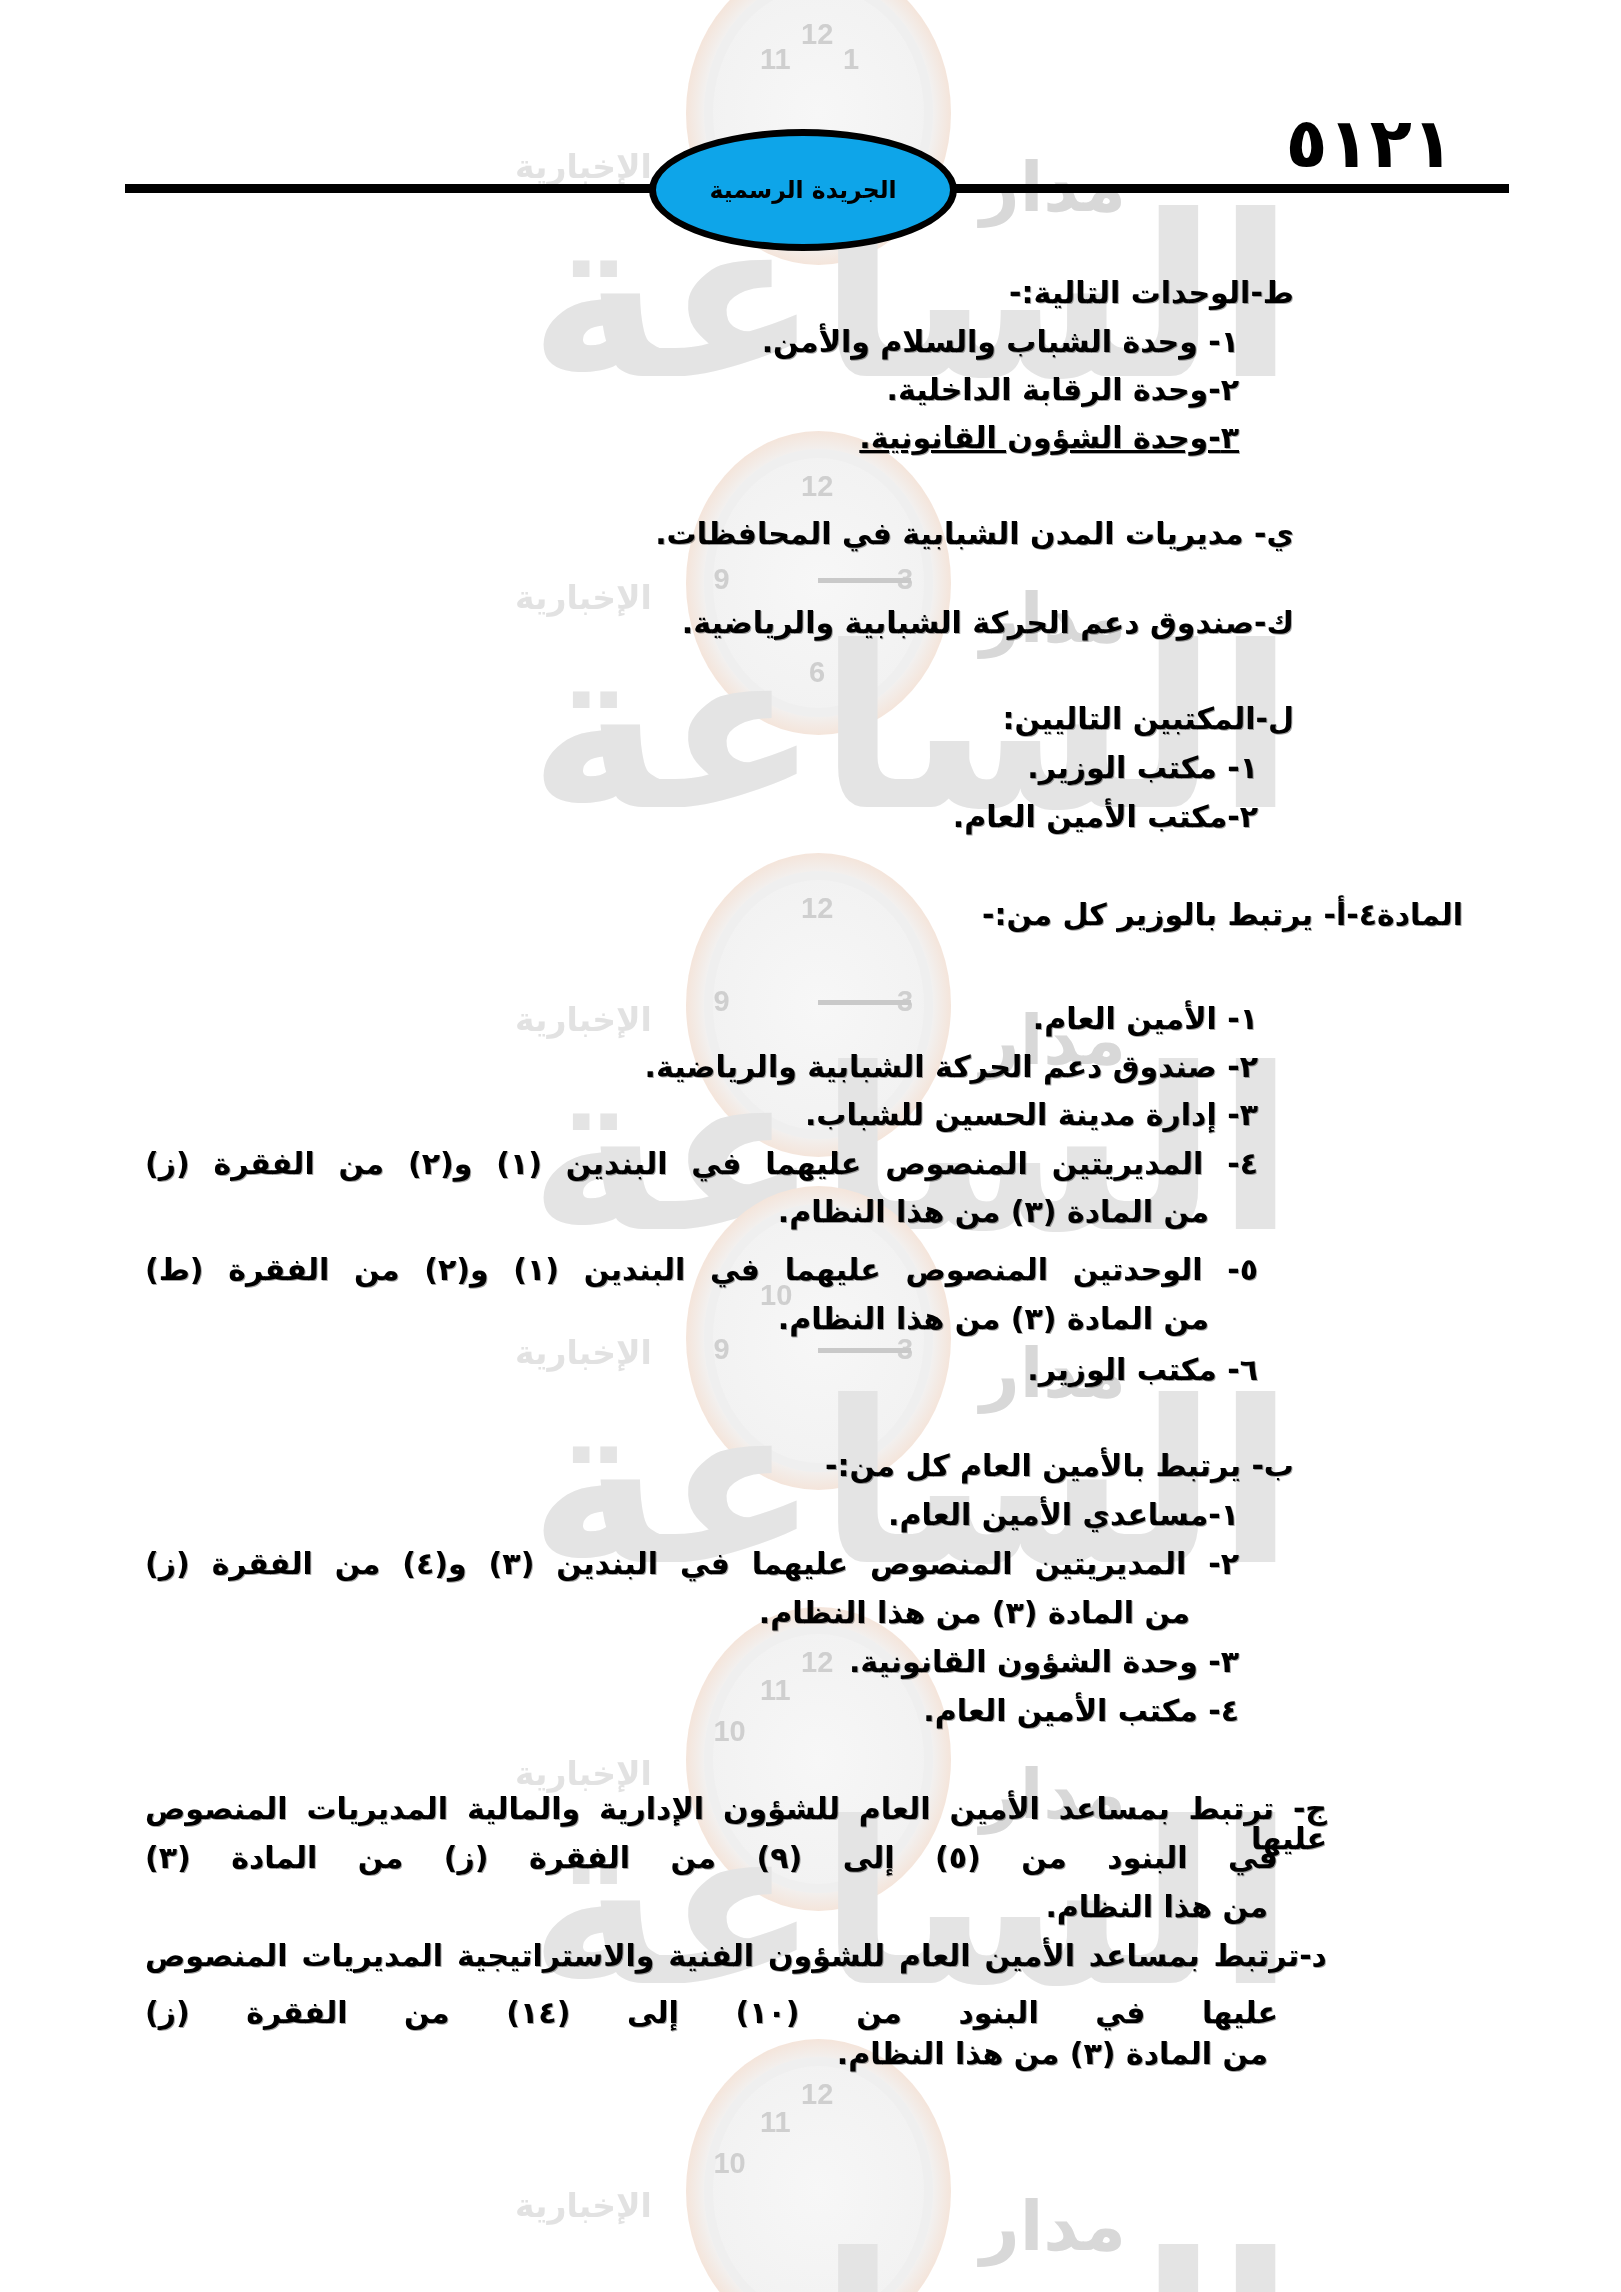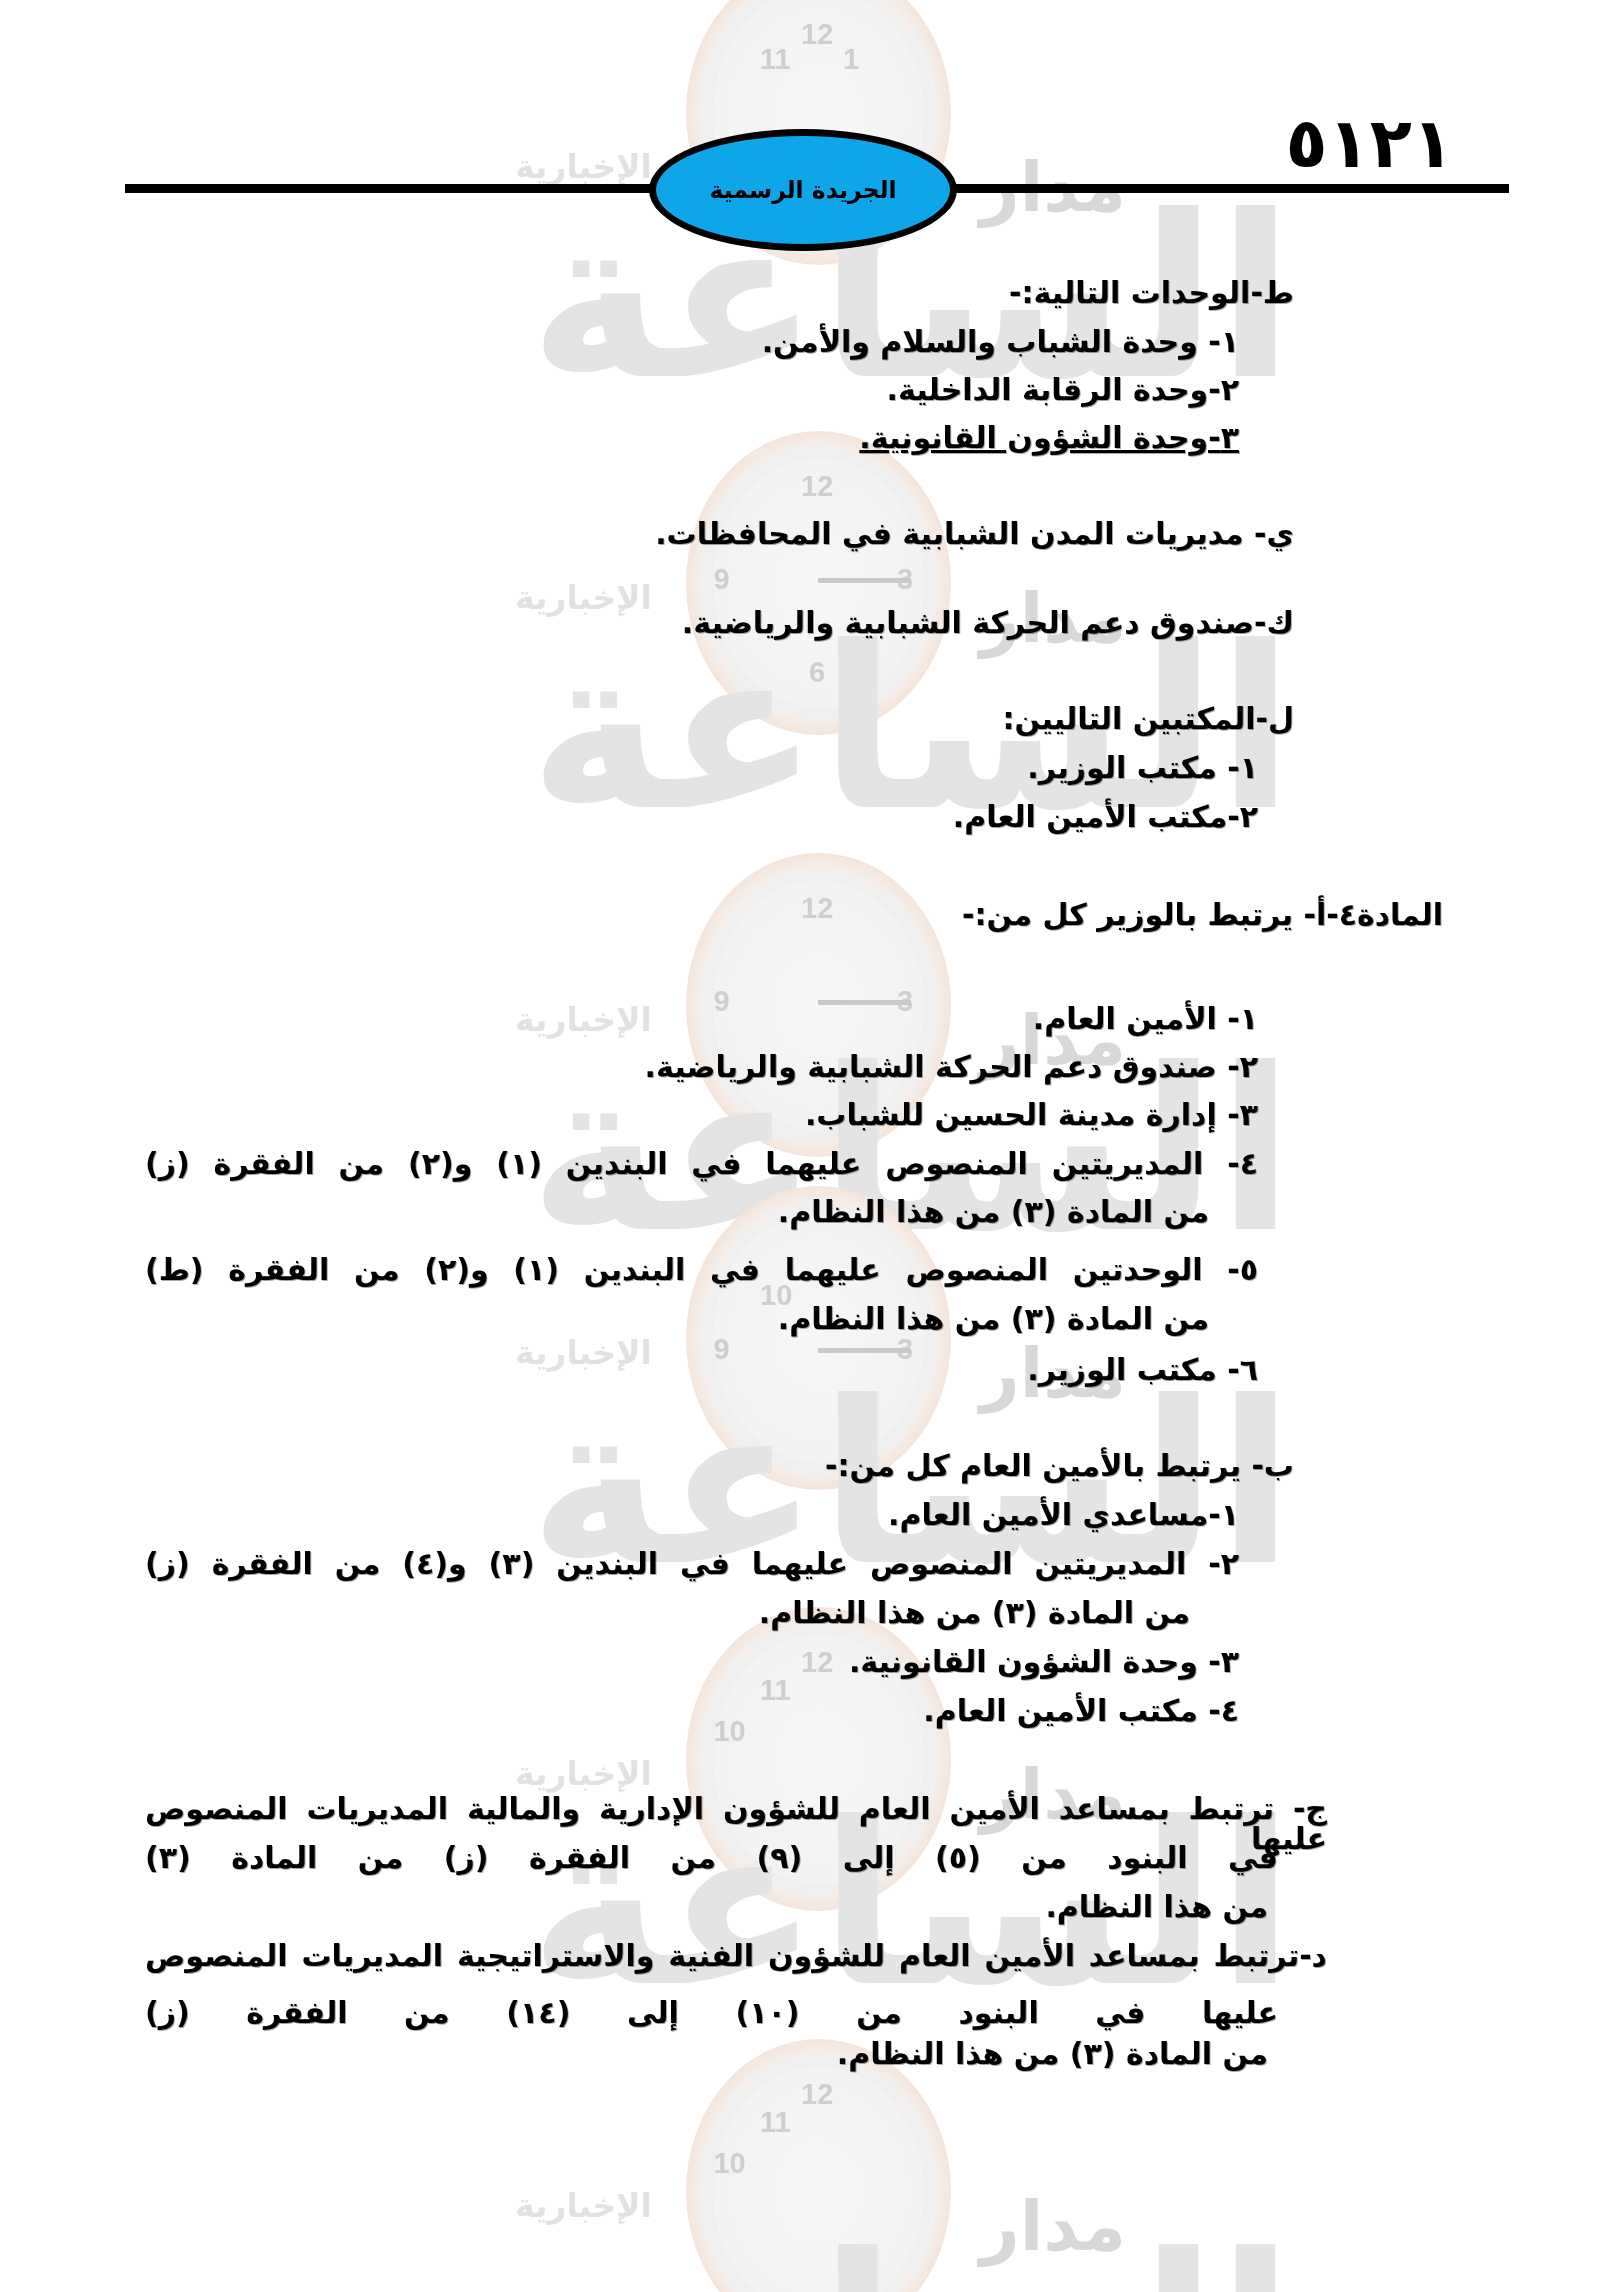--- a/index.html
+++ b/index.html
@@ -144,21 +144,21 @@
 <div class="line" style="right:382px; top:423px;text-decoration:underline;">٣-وحدة الشؤون القانونية.</div>
 
 <div class="line" style="right:327px; top:519px;">ي- مديريات المدن الشبابية في المحافظات.</div>
 
 <div class="line" style="right:327px; top:608px;text-align:center;">ك-صندوق دعم الحركة الشبابية والرياضية.</div>
 
 <div class="line" style="right:327px; top:704px;">ل-المكتبين التاليين:</div>
 <div class="line" style="right:363px; top:753px;">١- مكتب الوزير.</div>
 <div class="line" style="right:363px; top:802px;">٢-مكتب الأمين العام.</div>
 
-<div class="line" style="right:178px; top:900px;">المادة٤-أ- يرتبط بالوزير كل من:-</div>
+<div class="line" style="right:158px; top:900px;">المادة٤-أ- يرتبط بالوزير كل من:-</div>
 <div class="line" style="right:363px; top:1004px;">١- الأمين العام.</div>
 <div class="line" style="right:363px; top:1052px;">٢- صندوق دعم الحركة الشبابية والرياضية.</div>
 <div class="line" style="right:363px; top:1100px;">٣- إدارة مدينة الحسين للشباب.</div>
 <div class="line justified" style="right:363px; left:145px; top:1149px;">٤- المديريتين المنصوص عليهما في البندين (١) و(٢) من الفقرة (ز)</div>
 <div class="line" style="right:412px; top:1197px;">من المادة (٣) من هذا النظام.</div>
 <div class="line justified" style="right:363px; left:145px; top:1255px;">٥- الوحدتين المنصوص عليهما في البندين (١) و(٢) من الفقرة (ط)</div>
 <div class="line" style="right:412px; top:1304px;">من المادة (٣) من هذا النظام.</div>
 <div class="line" style="right:363px; top:1355px;">٦- مكتب الوزير.</div>
 
 <div class="line" style="right:327px; top:1451px;">ب- يرتبط بالأمين العام كل من:-</div>

